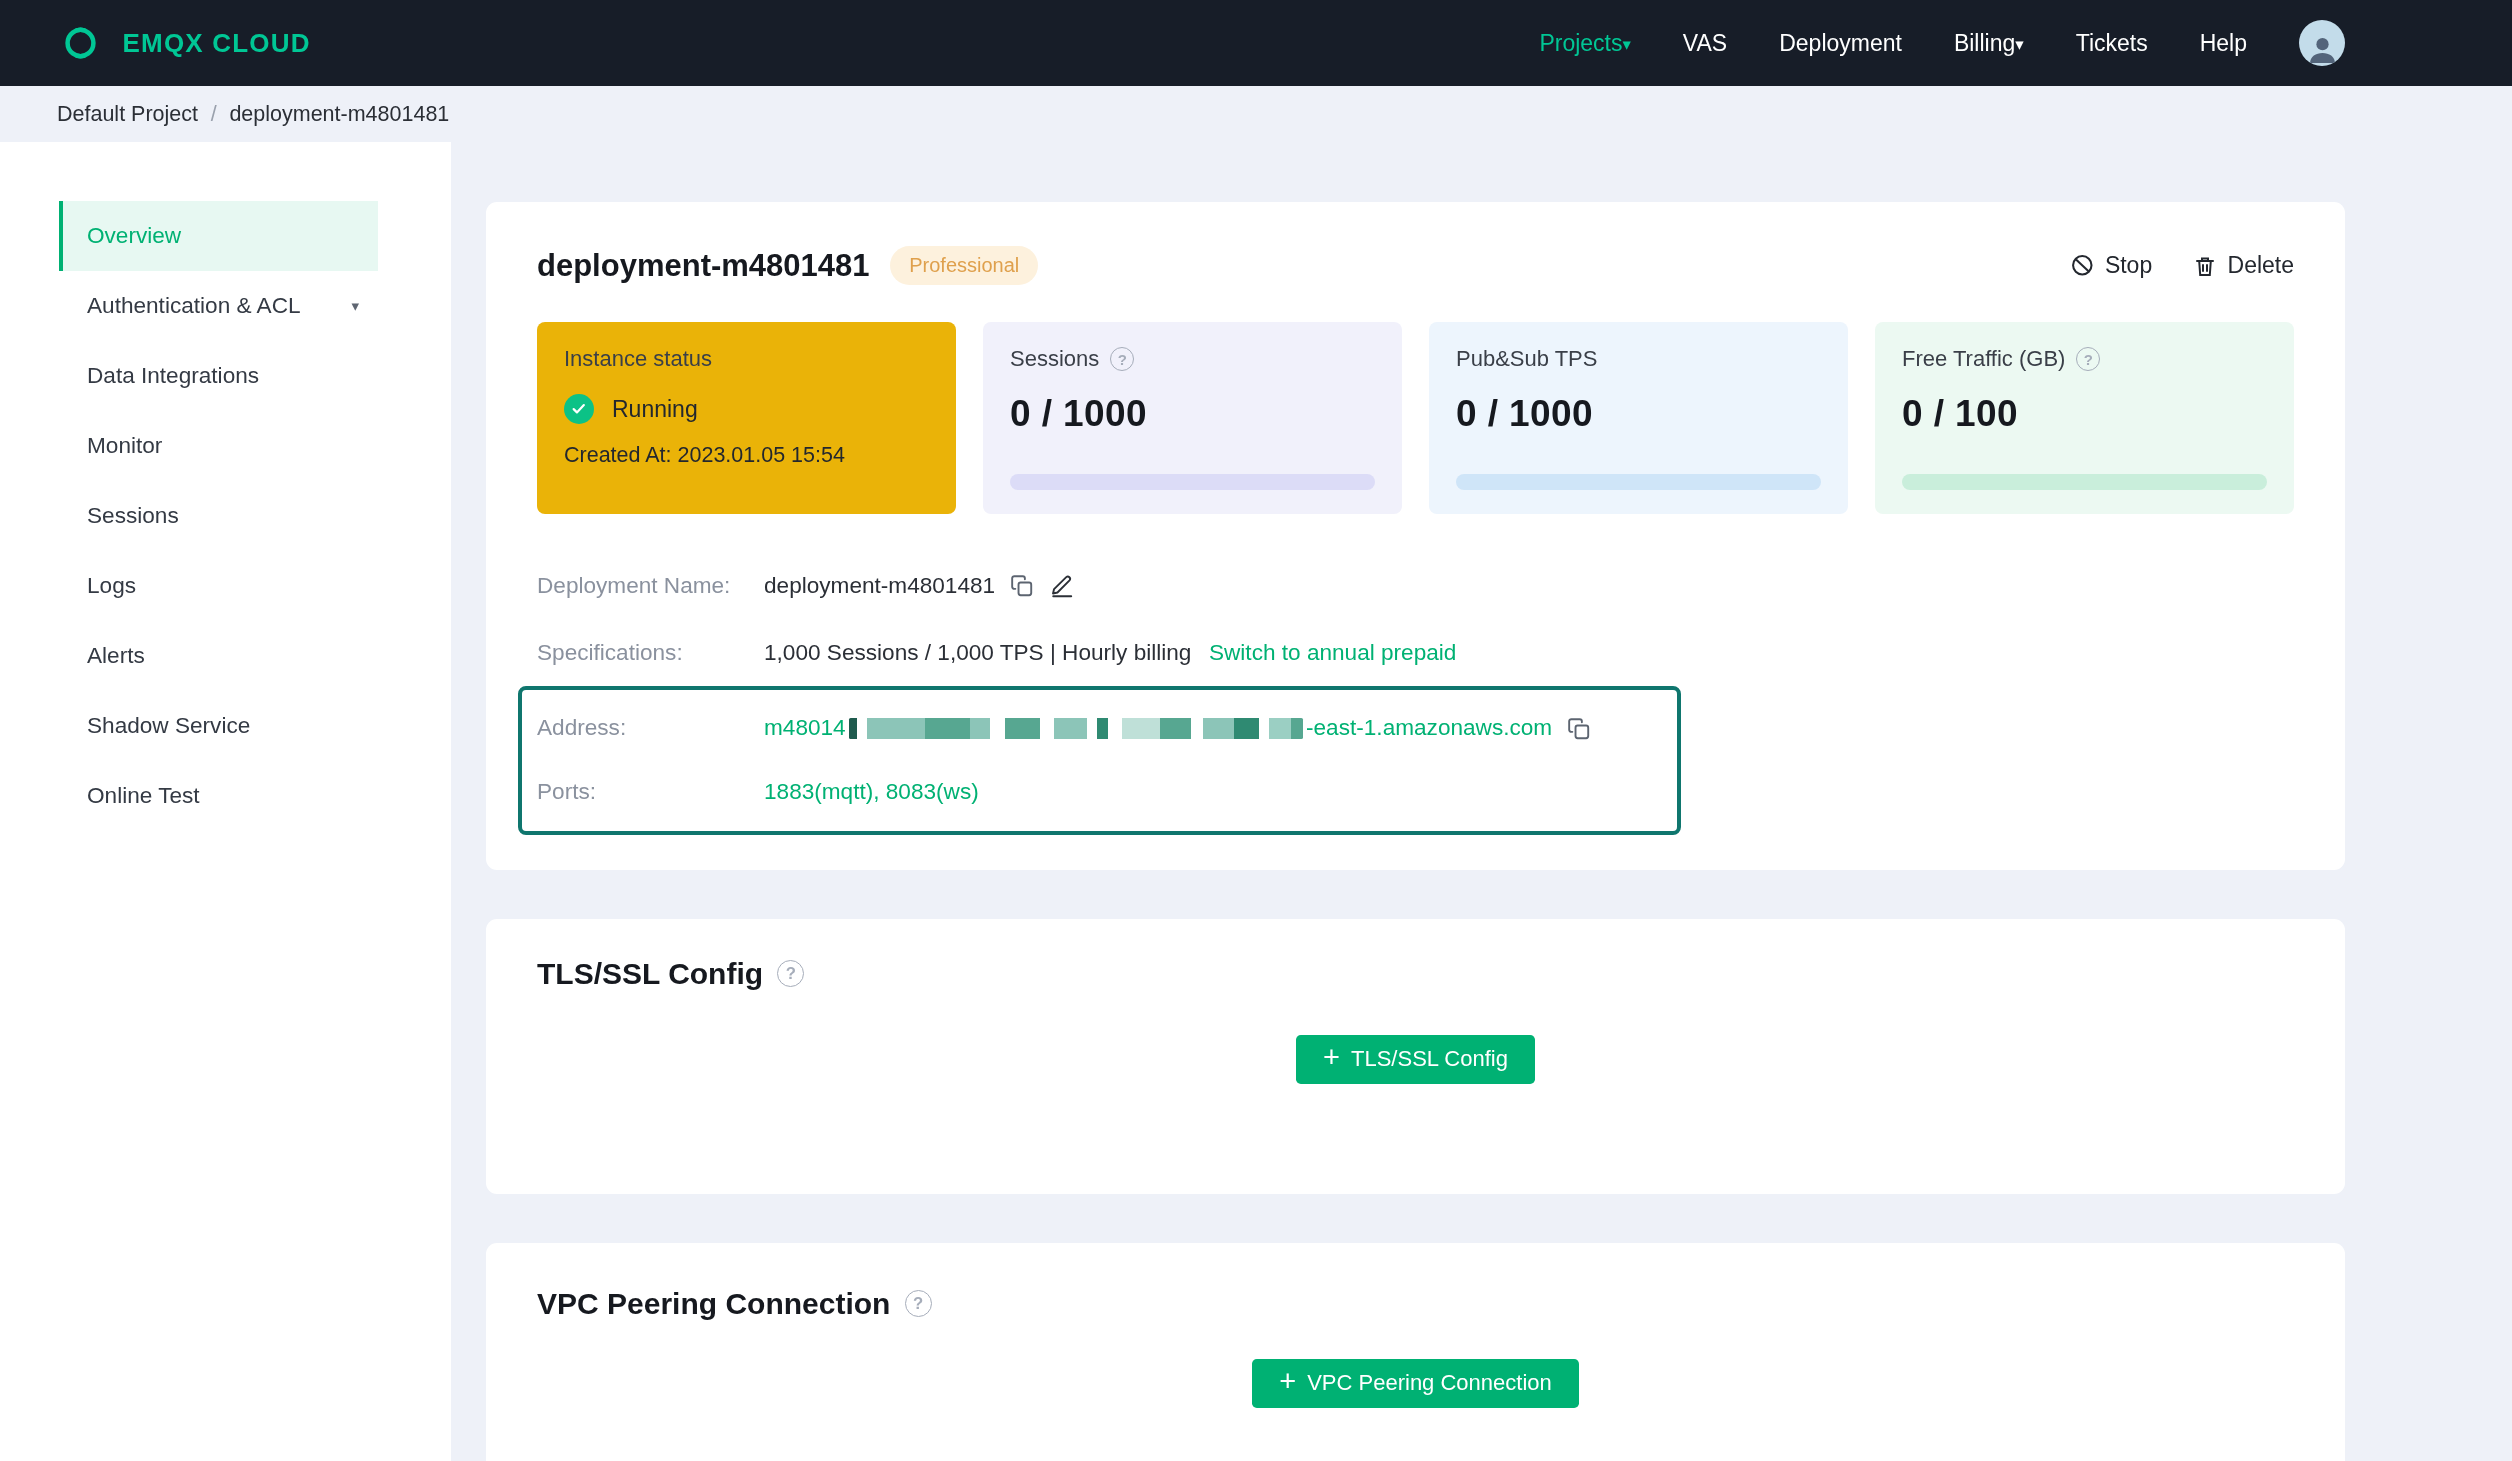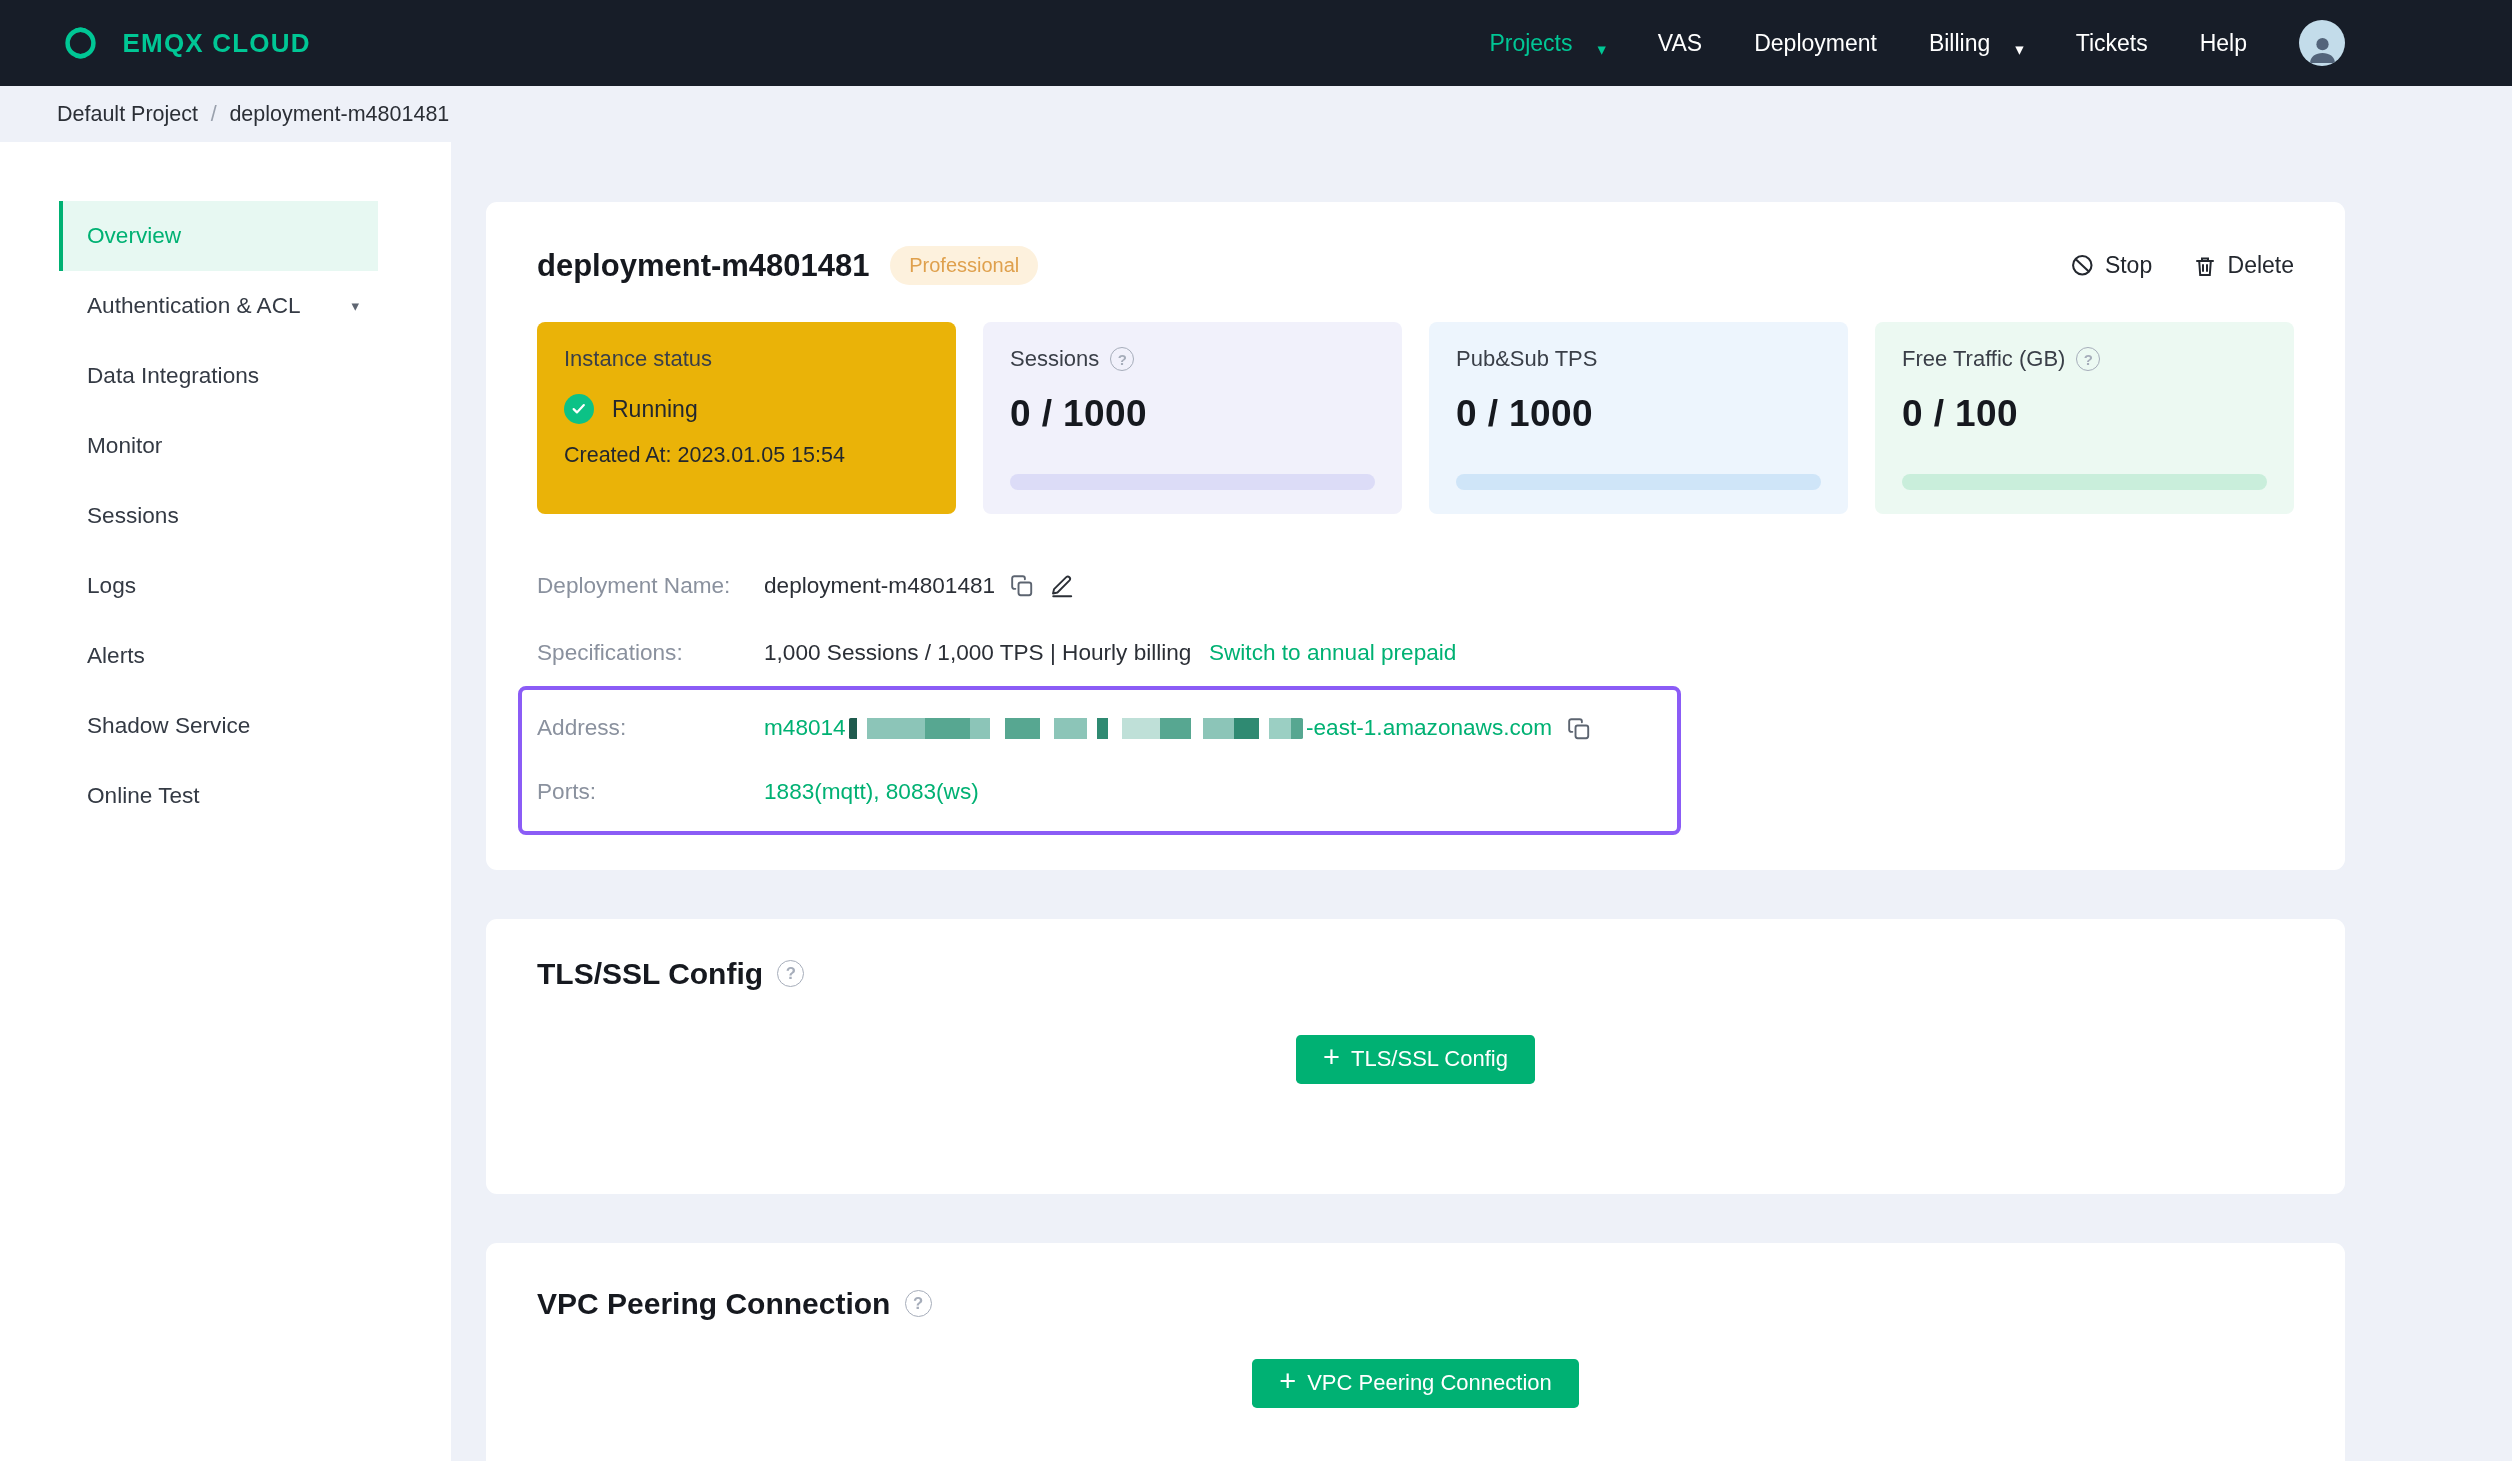--- a/index.html
+++ b/index.html
@@ -6,21 +6,21 @@
   html, body { margin:0; padding:0; width:2512px; height:1462px; overflow:hidden; }
   body {
     background:#eef1f8;
     font-family:"Liberation Sans","DejaVu Sans",sans-serif;
     color:#303133;
   }
   
   .navbar{height:86px;background:#171d28;display:flex;align-items:center;justify-content:space-between;padding:0 167px 0 56px;}
   .brand{display:flex;align-items:center;gap:17.5px;color:#00c795;font-size:26px;font-weight:700;letter-spacing:1.2px;cursor:pointer;}
   .nav-items{display:flex;align-items:center;gap:52px;}
-  .nav-item{color:#ffffff;font-size:23px;display:flex;align-items:flex-end;gap:25px;cursor:pointer;white-space:nowrap;}
+  .nav-item{color:#ffffff;font-size:23px;display:flex;align-items:center;gap:0;cursor:pointer;white-space:nowrap;}
   .nav-item.active{color:#00c795;}
   .caret{font-size:16.7px;line-height:1;transform:translateY(1.6px);}
   .avatar{width:46px;height:46px;border-radius:50%;background:#c3dcea;display:flex;align-items:flex-end;justify-content:center;overflow:hidden;cursor:pointer;}
   
   .breadcrumb{height:56px;display:flex;align-items:center;gap:12.7px;padding:0 57px;font-size:21.5px;color:#2b2f36;background:#eef1f8;}
   .breadcrumb .sep{color:#9aa1ad;}
   .crumb{cursor:pointer;}
   
   .layout{display:flex;height:1320px;}
   .sidebar{width:451px;background:#ffffff;padding-top:59px;flex-shrink:0;}
@@ -51,21 +51,21 @@
   .check-circle{width:30px;height:30px;border-radius:50%;background:#0cc286;display:flex;align-items:center;justify-content:center;flex-shrink:0;}
   .created{margin-top:19px;font-size:21.5px;color:#23272e;}
   
   .details{margin-top:38px;}
   .detail-row{display:flex;align-items:center;height:67px;font-size:22.6px;}
   .detail-label{width:227px;color:#8a919e;flex-shrink:0;}
   .detail-value{color:#2b2f36;display:flex;align-items:center;gap:14.3px;}
   .green{color:#00b173;}
   .link{color:#00b173;margin-left:17.5px;cursor:pointer;}
   .icon-btn{display:inline-flex;align-items:center;cursor:pointer;}
-  .annotated{border:4px solid #8b5cf6;border-radius:8px;margin-left:-19px;padding:6.4px 0 6.4px 15px;width:1163px;}
+  .annotated{border:4px solid #0f766e;border-radius:8px;margin-left:-19px;padding:6.4px 0 6.4px 15px;width:1163px;}
   .annotated .detail-row{height:64px;}
   .addr{display:inline-flex;align-items:center;}
   .mask{display:inline-block;width:454px;height:20.7px;margin:0 3.2px;border-radius:1.6px;vertical-align:-2.4px;background:
     linear-gradient(90deg,
       #1f5b4e 0 8px, rgba(0,0,0,0) 8px 17.5px,
       #8cc5b8 17.5px 76px, #57a791 76px 121px, #8cc5b8 121px 141px, rgba(0,0,0,0) 141px 156px,
       #57a791 156px 191px, rgba(0,0,0,0) 191px 205px, #8cc5b8 205px 238px, rgba(0,0,0,0) 238px 248px,
       #2f8a72 248px 259px, rgba(0,0,0,0) 259px 273px, #bfe0d8 273px 311px, #57a791 311px 342px, rgba(0,0,0,0) 342px 354px,
       #8cc5b8 354px 385px, #2f8a72 385px 410px, rgba(0,0,0,0) 410px 420px, #9bcfc3 420px 442px, #57a791 442px 454px);}
   

